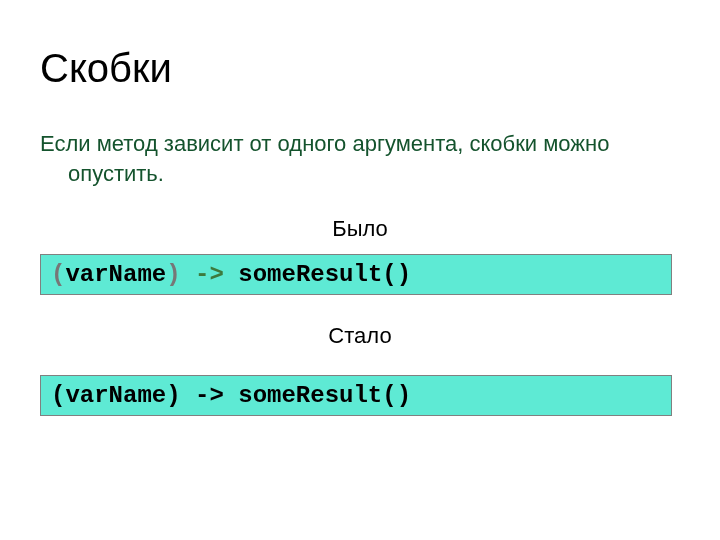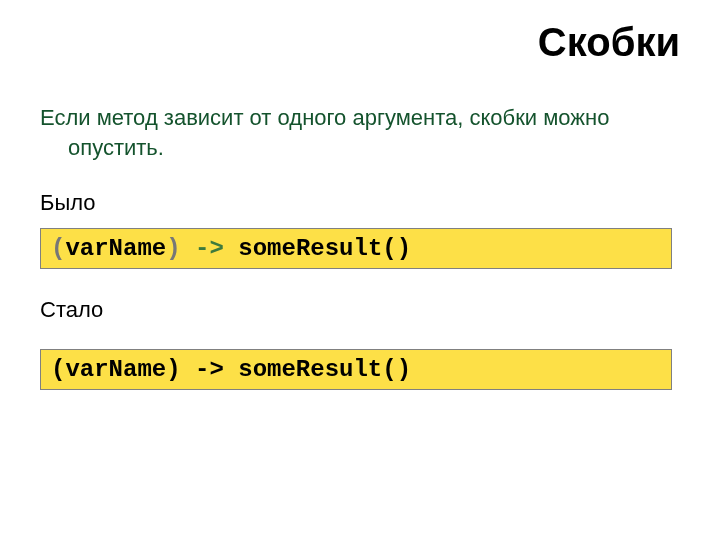--- a/index.html
+++ b/index.html
@@ -16,46 +16,47 @@
       padding: 0;
       overflow: hidden;
     }
     .slide {
       width: 100%;
       height: 100%;
       padding: 20px 40px 40px 40px;
     }
     .title {
       font-size: 40px;
-      font-weight: 700;
-      text-align: right;
-      margin-top: 0;
+      font-weight: 400;
+      text-align: left;
+      margin-top: 26px;
       margin-bottom: 38px;
       color: #000000;
     }
     .body-text {
       font-size: 22px;
       line-height: 1.35;
       color: #14532d;
       margin-bottom: 6px;
       padding-left: 0;
     }
     .body-text.indent {
       text-indent: -28px;
       padding-left: 28px;
     }
     .section-label {
       font-size: 22px;
       line-height: 1.35;
       color: #000000;
       margin-top: 26px;
       margin-bottom: 10px;
+      text-align: center;
     }
     .code-box {
-      background: #fde047;
+      background: #5eead4;
       border: 1px solid #808080;
       padding: 6px 10px;
       font-family: "Courier New", Courier, monospace;
       font-size: 24px;
       font-weight: bold;
       color: #000000;
       margin-bottom: 10px;
       width: 632px;
     }
     .code-box .paren {

